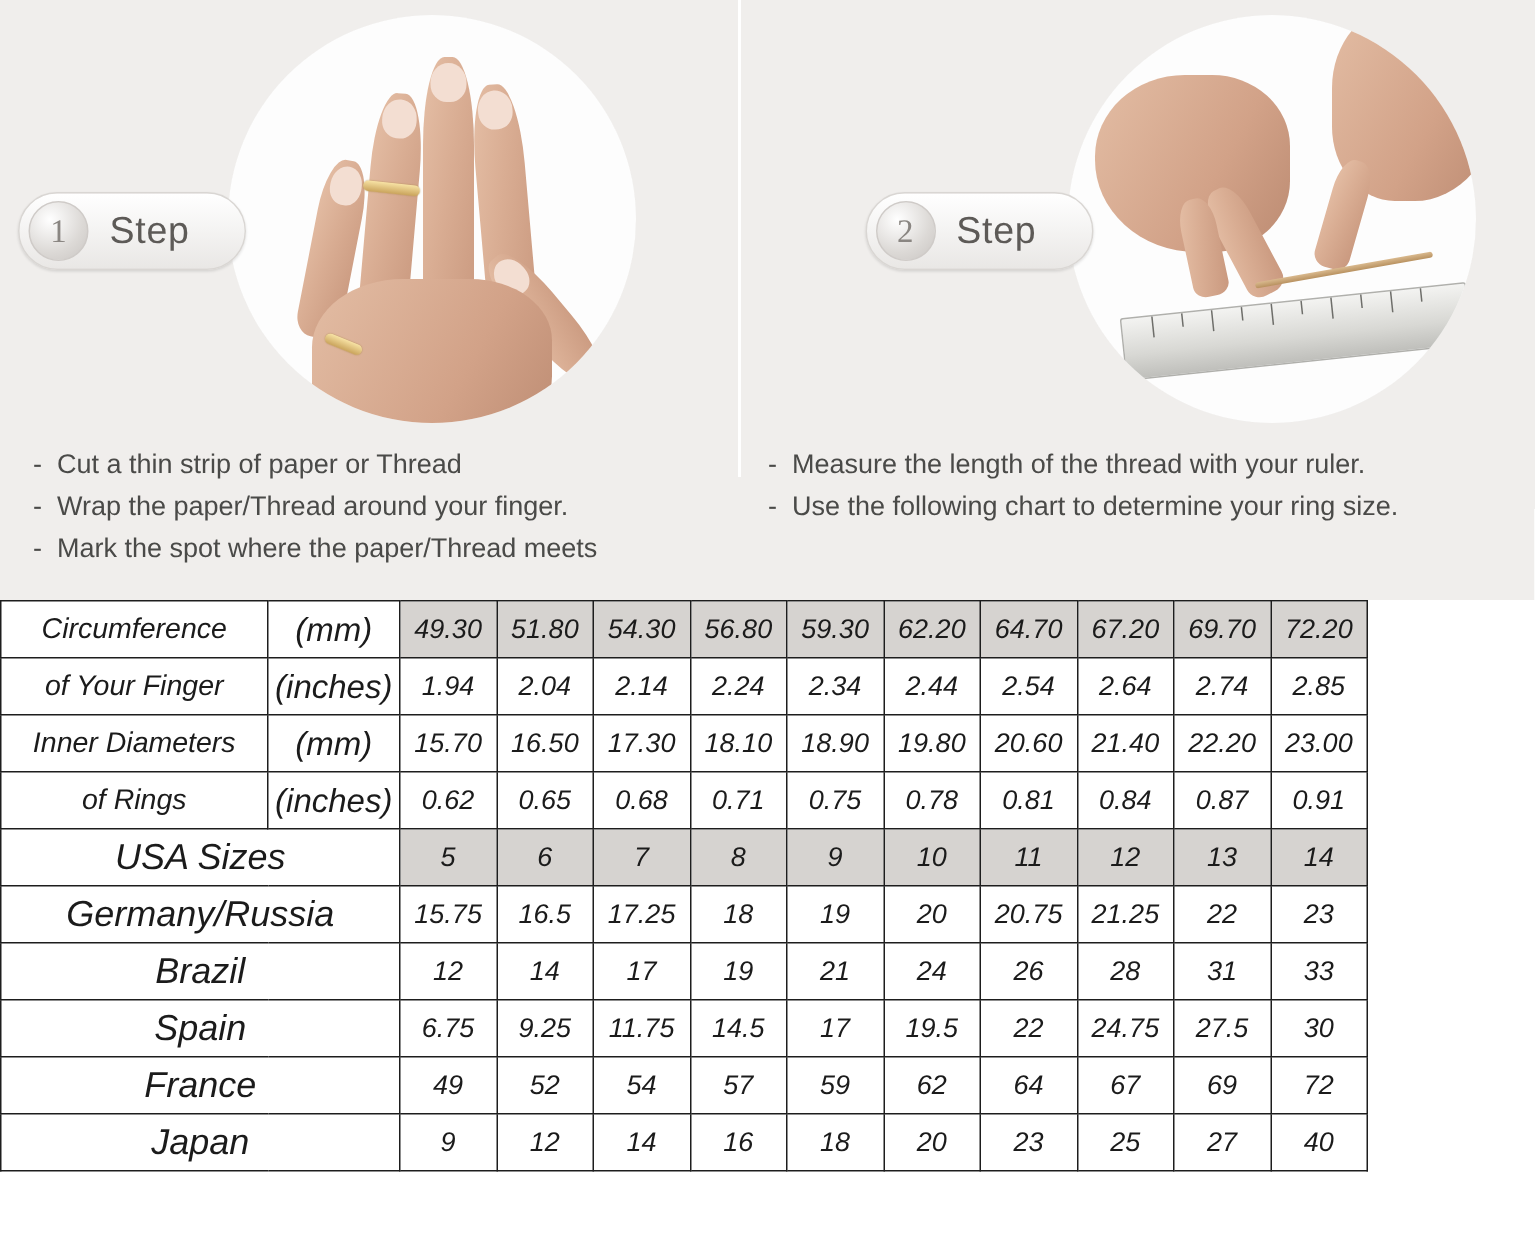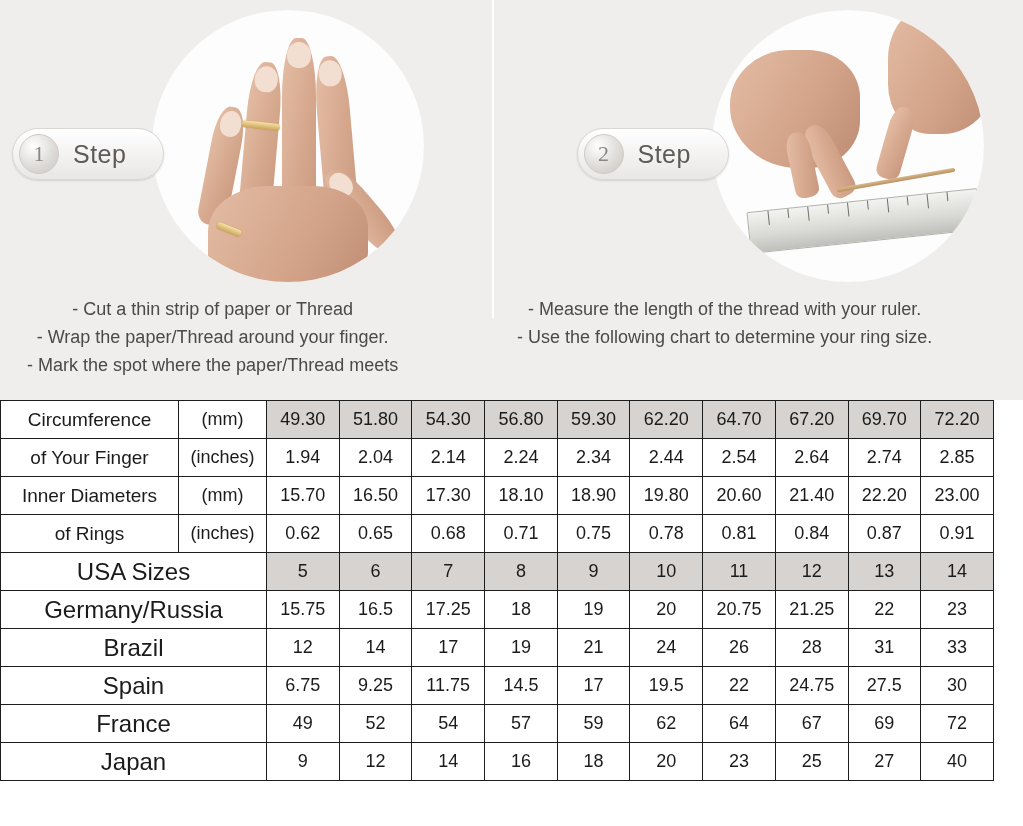--- a/index.html
+++ b/index.html
@@ -150,29 +150,30 @@
 
   
   .bullets {
     position: absolute;
     bottom: 20px;
     left: 22px;
     font-size: 18px;
     color: #4a4a48;
     line-height: 1.55;
   }
-  .bullets div { white-space: nowrap; text-align: center; }
+  .bullets div { white-space: nowrap; }
   .bullets .dash { display: inline-block; width: 16px; color: #4a4a48; }
 
   
   table.size-table {
     border-collapse: collapse;
-    width: 994px;
+    width: 912px;
     table-layout: fixed;
     font-size: 18px;
+    font-style: italic;
   }
   table.size-table td {
     border: 1px solid #1d1d1d;
     height: 37px;
     text-align: center;
     padding: 0 2px;
     color: #1b1b1b;
     white-space: nowrap;
     overflow: hidden;
   }
@@ -180,21 +181,21 @@
     text-align: left;
     padding-left: 8px;
     font-size: 24px;
   }
   td.label-center {
     text-align: center;
     font-size: 19px;
   }
   td.unit {
     text-align: center;
-    font-size: 18px;
+    font-size: 22px;
   }
   td.shaded {
     background: #d6d3d0;
     margin-left: 12px;
   }
   .col-label { width: 178px; }
   .col-unit { width: 88px; }
 </style>
 </head>
 <body>

